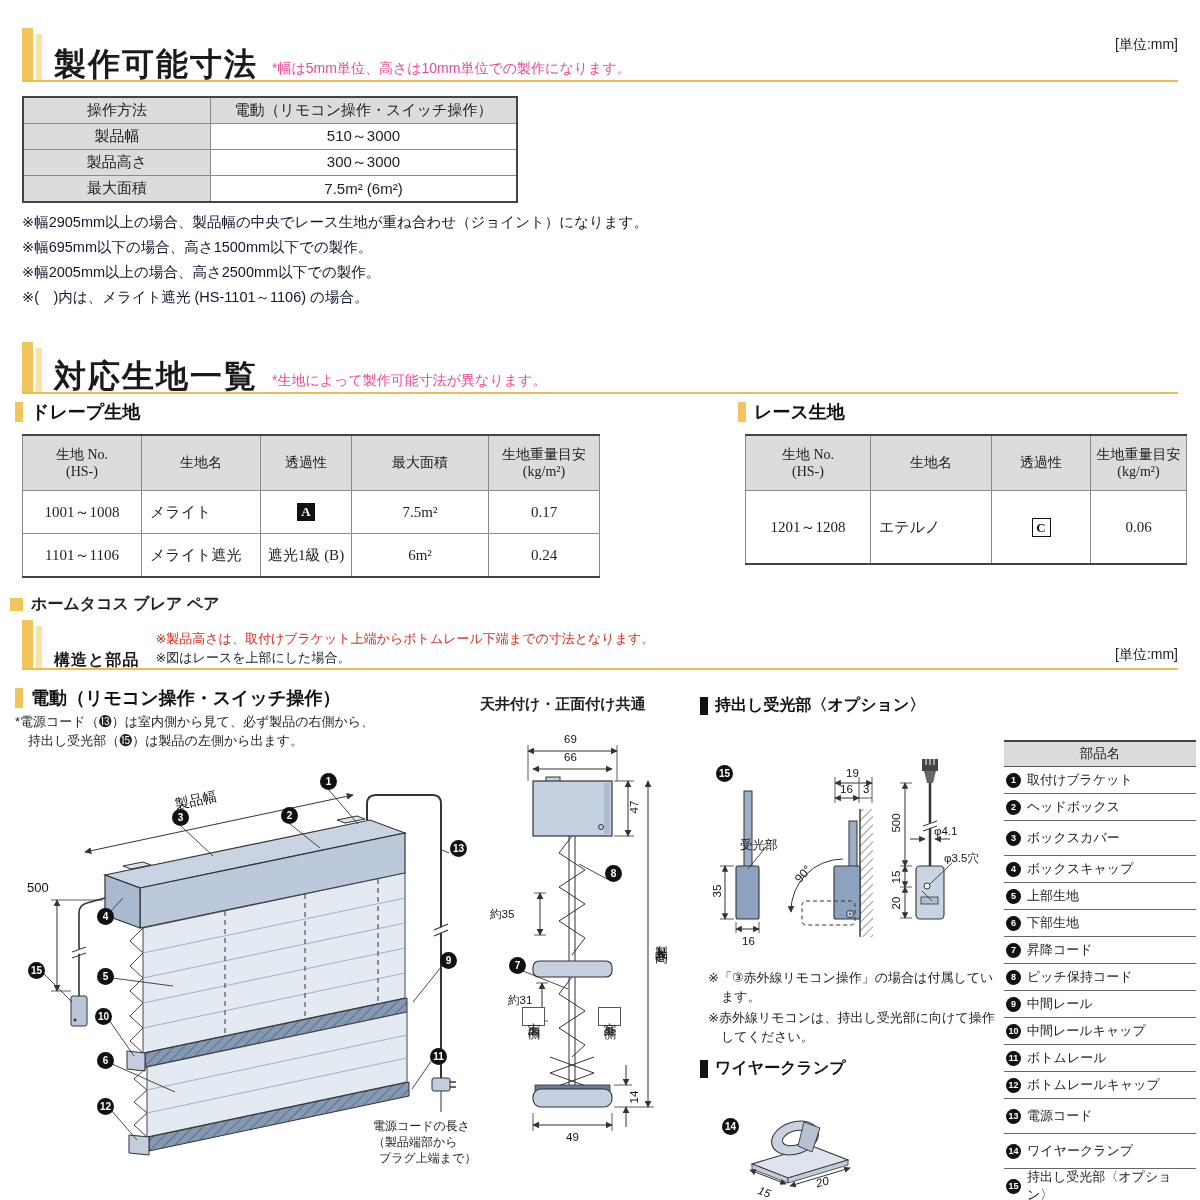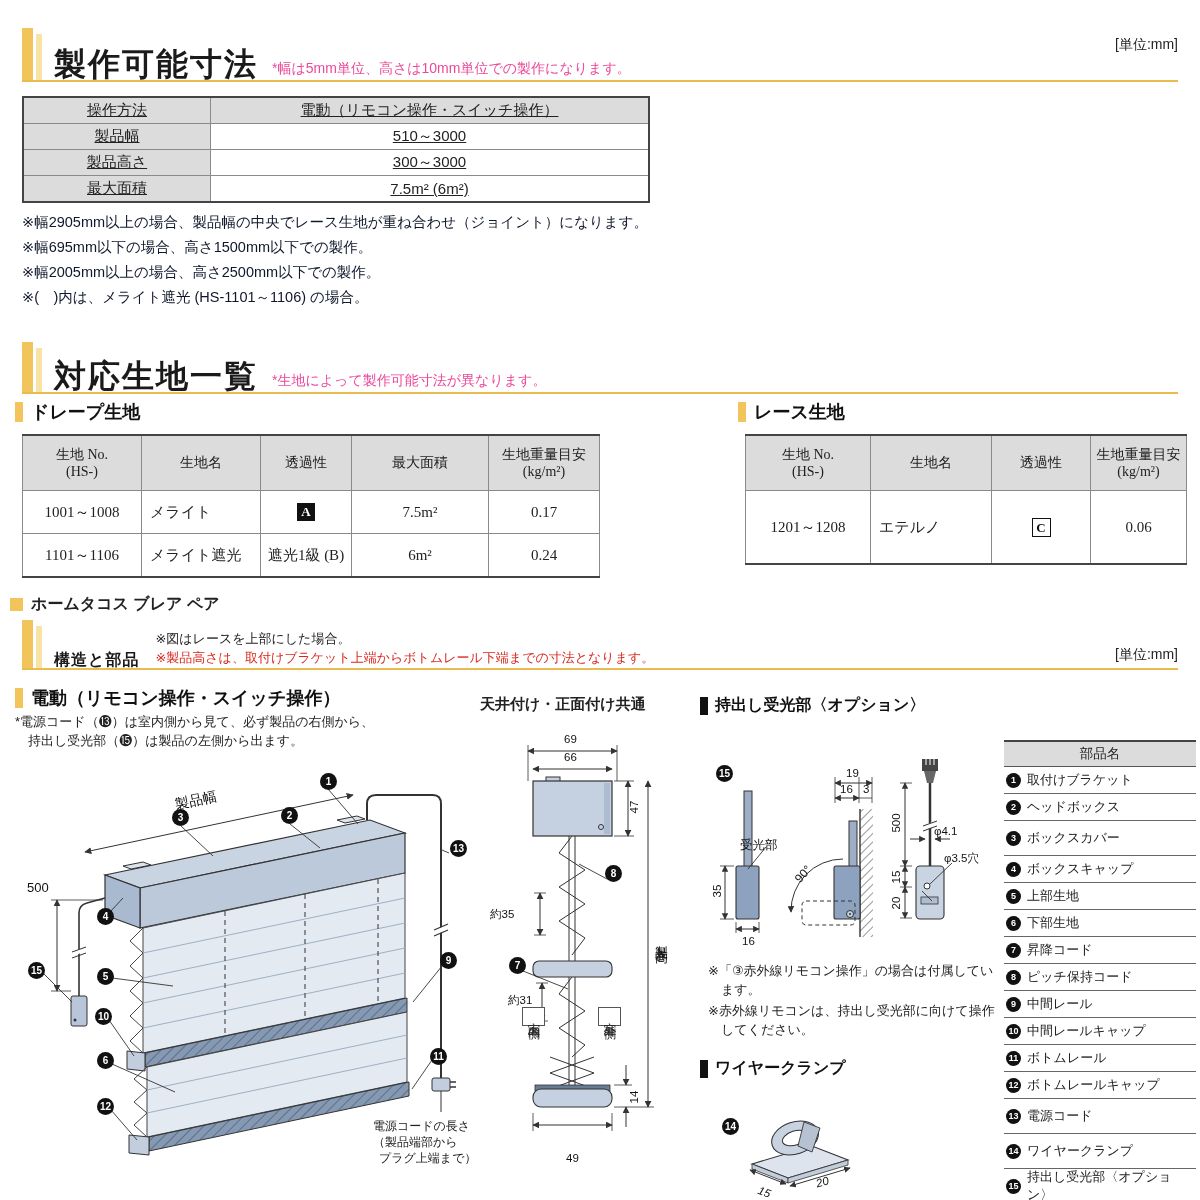--- a/index.html
+++ b/index.html
@@ -15,21 +15,21 @@
   .sec-note{font-size:14px;color:#ec4899;margin-left:14px;padding-bottom:2px;}
   .gold-line{height:2px;background:#EABB4E;}
   .unit{font-size:14px;color:#222;}
   
   .sub-head{display:flex;align-items:center;}
   .sq-gold{width:8px;height:20px;background:#F2C45C;margin-right:8px;}
   .sq-black{width:8px;height:18px;background:#111;margin-right:7px;}
   .sub-title{font-size:18px;font-weight:bold;color:#111;}
   .sub-title.mid{font-size:16px;}
   
-  table.t1{border-collapse:collapse;width:628px;table-layout:fixed;text-decoration:underline;}
+  table.t1{border-collapse:collapse;width:496px;table-layout:fixed;}
   table.t1 td{border:1px solid #8a8a8a;font-size:15px;text-align:center;height:25px;padding:0;}
   table.t1 tr td:first-child{background:#DCDCDC;width:186px;}
   table.t1 tr.hd td{background:#DCDCDC;}
   table.t1{border-top:2px solid #444;border-bottom:2px solid #444;}
   table.t1 td:first-child{border-left:2px solid #444;}
   table.t1 td:last-child{border-right:2px solid #444;}
   
   table.ft{border-collapse:collapse;table-layout:fixed;font-family:Liberation Serif, serif;}
   table.ft th,table.ft td{border:1px solid #8a8a8a;font-size:14px;font-weight:normal;text-align:center;padding:2px 4px;}
   table.ft th{background:#DCDCDC;white-space:pre-line;height:50px;}
@@ -176,22 +176,22 @@
     <div style="width:13px;height:13px;background:#F2C45C;margin-right:8px;"></div>
     <div style="font-size:16px;font-weight:600;">ホームタコス ブレア ペア</div>
   </div>
 
   <div class="abs" style="left:22px;top:620px;width:1156px;">
     <div class="sec-head" style="height:48px;">
       <div class="bar-dark" style="height:48px;"></div>
       <div class="bar-light" style="height:42px;"></div>
       <div class="sec-title small">構造と部品</div>
       <div style="margin-left:16px;padding-bottom:1px;">
+        <div class="note13 red">※製品高さは、取付けブラケット上端からボトムレール下端までの寸法となります。</div>
         <div class="note13">※図はレースを上部にした場合。</div>
-        <div class="note13 red">※製品高さは、取付けブラケット上端からボトムレール下端までの寸法となります。</div>
       </div>
       <div style="flex:1"></div>
       <div class="unit" style="padding-bottom:4px;">[単位:mm]</div>
     </div>
     <div class="gold-line"></div>
   </div>
 
   <div class="abs sub-head" style="left:15px;top:686px;">
     <div class="sq-gold"></div>
     <div class="sub-title">電動（リモコン操作・スイッチ操作）</div>
@@ -357,21 +357,21 @@
     </svg>
     <div class="dimlab" style="left:84px;top:38px;">69</div>
     <div class="dimlab" style="left:84px;top:56px;">66</div>
     <div class="dimlab rotm90" style="left:148px;top:106px;">47</div>
     <div class="dimlab" style="left:10px;top:212px;">約35</div>
     <div class="callout" style="left:125px;top:170px;">8</div>
     <div class="callout" style="left:29px;top:262px;">7</div>
     <div class="dimlab" style="left:28px;top:298px;">約31</div>
     <div class="sidebox" style="left:42px;top:312px;">室内側</div>
     <div class="sidebox" style="left:118px;top:312px;">室外側</div>
-    <div class="dimlab" style="left:86px;top:457px;">49</div>
+    <div class="dimlab" style="left:86px;top:436px;">49</div>
     <div class="dimlab rotm90" style="left:148px;top:396px;">14</div>
     <div class="dimlab vert" style="left:172px;top:240px;font-size:13px;">製品高さ</div>
   </div>
 
   <div class="abs" style="left:700px;top:695px;width:300px;height:360px;">
     <div class="sub-head">
       <div class="sq-black"></div>
       <div class="sub-title mid">持出し受光部〈オプション〉</div>
     </div>
     <div class="callout" style="left:16px;top:70px;">15</div>
@@ -442,21 +442,21 @@
     <div class="dimlab" style="left:146px;top:72px;text-align:center;">19</div>
     <div class="dimlab" style="left:140px;top:88px;">16</div>
     <div class="dimlab" style="left:163px;top:88px;">3</div>
     <div class="dimlab" style="left:94px;top:172px;transform:rotate(-48deg);font-size:12px;">90°</div>
     <div class="dimlab rotm90" style="left:186px;top:122px;">500</div>
     <div class="dimlab" style="left:234px;top:130px;">φ4.1</div>
     <div class="dimlab" style="left:244px;top:156px;">φ3.5穴</div>
     <div class="dimlab rotm90" style="left:190px;top:176px;">15</div>
     <div class="dimlab rotm90" style="left:190px;top:202px;">20</div>
     <div class="abs note13" style="left:8px;top:254px;width:292px;">
-      <div style="text-indent:-13px;padding-left:13px;margin-top:12px;">※「③赤外線リモコン操作」の場合は付属しています。</div>
+      <div style="text-indent:-13px;padding-left:13px;margin-top:19px;">※「③赤外線リモコン操作」の場合は付属しています。</div>
       <div style="text-indent:-13px;padding-left:13px;margin-top:2px;">※赤外線リモコンは、持出し受光部に向けて操作してください。</div>
     </div>
   </div>
 
   <div class="abs" style="left:700px;top:1058px;width:300px;height:142px;">
     <div class="sub-head">
       <div class="sq-black"></div>
       <div class="sub-title mid">ワイヤークランプ</div>
     </div>
     <div class="callout" style="left:22px;top:60px;">14</div>

